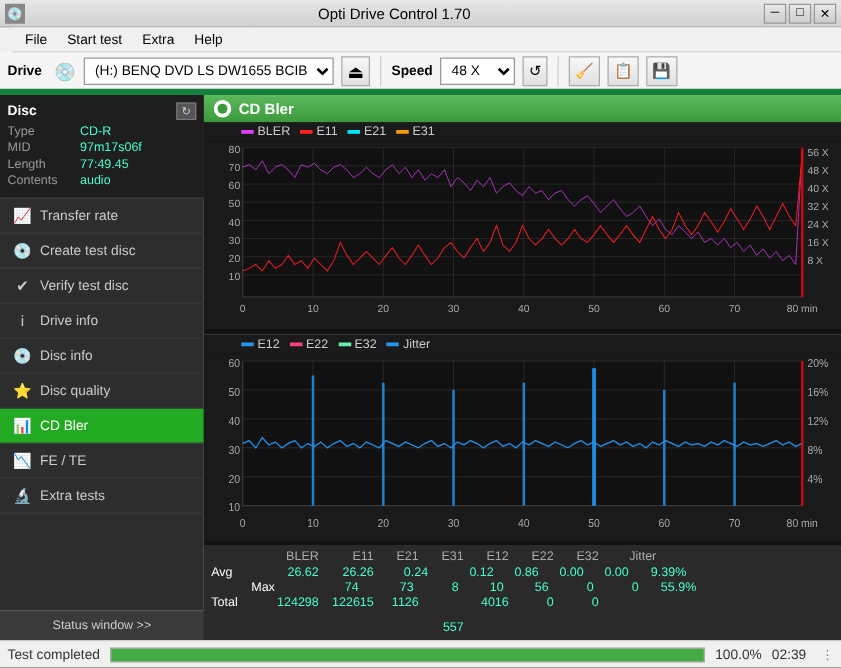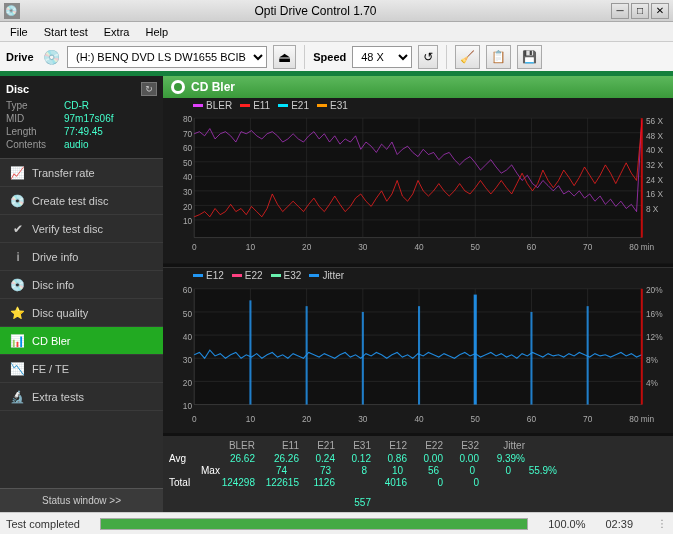--- a/index.html
+++ b/index.html
@@ -30,20 +30,21 @@
 
     
     .menubar {
       background: #f0f0f0;
       height: 20px;
       display: flex;
       align-items: center;
       padding: 0 4px;
       border-bottom: 1px solid #ccc;
       gap: 4px;
+      margin-left: 10px;
     }
     .menubar-item {
       padding: 2px 6px;
       cursor: pointer;
       font-size: 11px;
     }
 
     
     .toolbar {
       background: #f5f5f5;
@@ -222,21 +223,21 @@
     }
 
     
     .statusbar {
       height: 22px;
       background: #f0f0f0;
       border-top: 1px solid #ccc;
       display: flex;
       align-items: center;
       padding: 0 6px;
-      gap: 20px;
+      gap: 8px;
     }
     .status-text { font-size: 11px; color: #333; flex-shrink: 0; }
     .progress-container {
       flex: 1;
       height: 12px;
       background: #ccc;
       border: 1px solid #aaa;
       position: relative;
     }
     .progress-bar {
@@ -565,21 +566,21 @@
           <span style="width:36px; color:#aaa; font-size:10px; text-align:right;">E12</span>
           <span style="width:36px; color:#aaa; font-size:10px; text-align:right;">E22</span>
           <span style="width:36px; color:#aaa; font-size:10px; text-align:right;">E32</span>
           <span style="width:46px; color:#aaa; font-size:10px; text-align:right;">Jitter</span>
         </div>
 
         <div style="display:flex; gap:0; margin-bottom:1px;">
           <span style="width:36px; color:white; font-size:10px;">Avg</span>
           <span style="width:50px; color:#4fc; font-size:10px; text-align:right;">26.62</span>
           <span style="width:44px; color:#4fc; font-size:10px; text-align:right;">26.26</span>
-          <span style="width:36px; color:#4fc; font-size:10px; text-align:right;">0.24</span>
+          <span style="width:36px; color:#4fc; font-size:10px; text-align:left;margin-left:24px;">0.24</span>
           <span style="width:36px; color:#4fc; font-size:10px; text-align:right;">0.12</span>
           <span style="width:36px; color:#4fc; font-size:10px; text-align:right;">0.86</span>
           <span style="width:36px; color:#4fc; font-size:10px; text-align:right;">0.00</span>
           <span style="width:36px; color:#4fc; font-size:10px; text-align:right;">0.00</span>
           <span style="width:46px; color:#4fc; font-size:10px; text-align:right;">9.39%</span>
         </div>
 
         <div style="display:flex; gap:0; margin-bottom:1px;">
           <span style="width:36px; color:white; font-size:10px;margin-left:32px;">Max</span>
           <span style="width:50px; color:#4fc; font-size:10px; text-align:right;">74</span>

